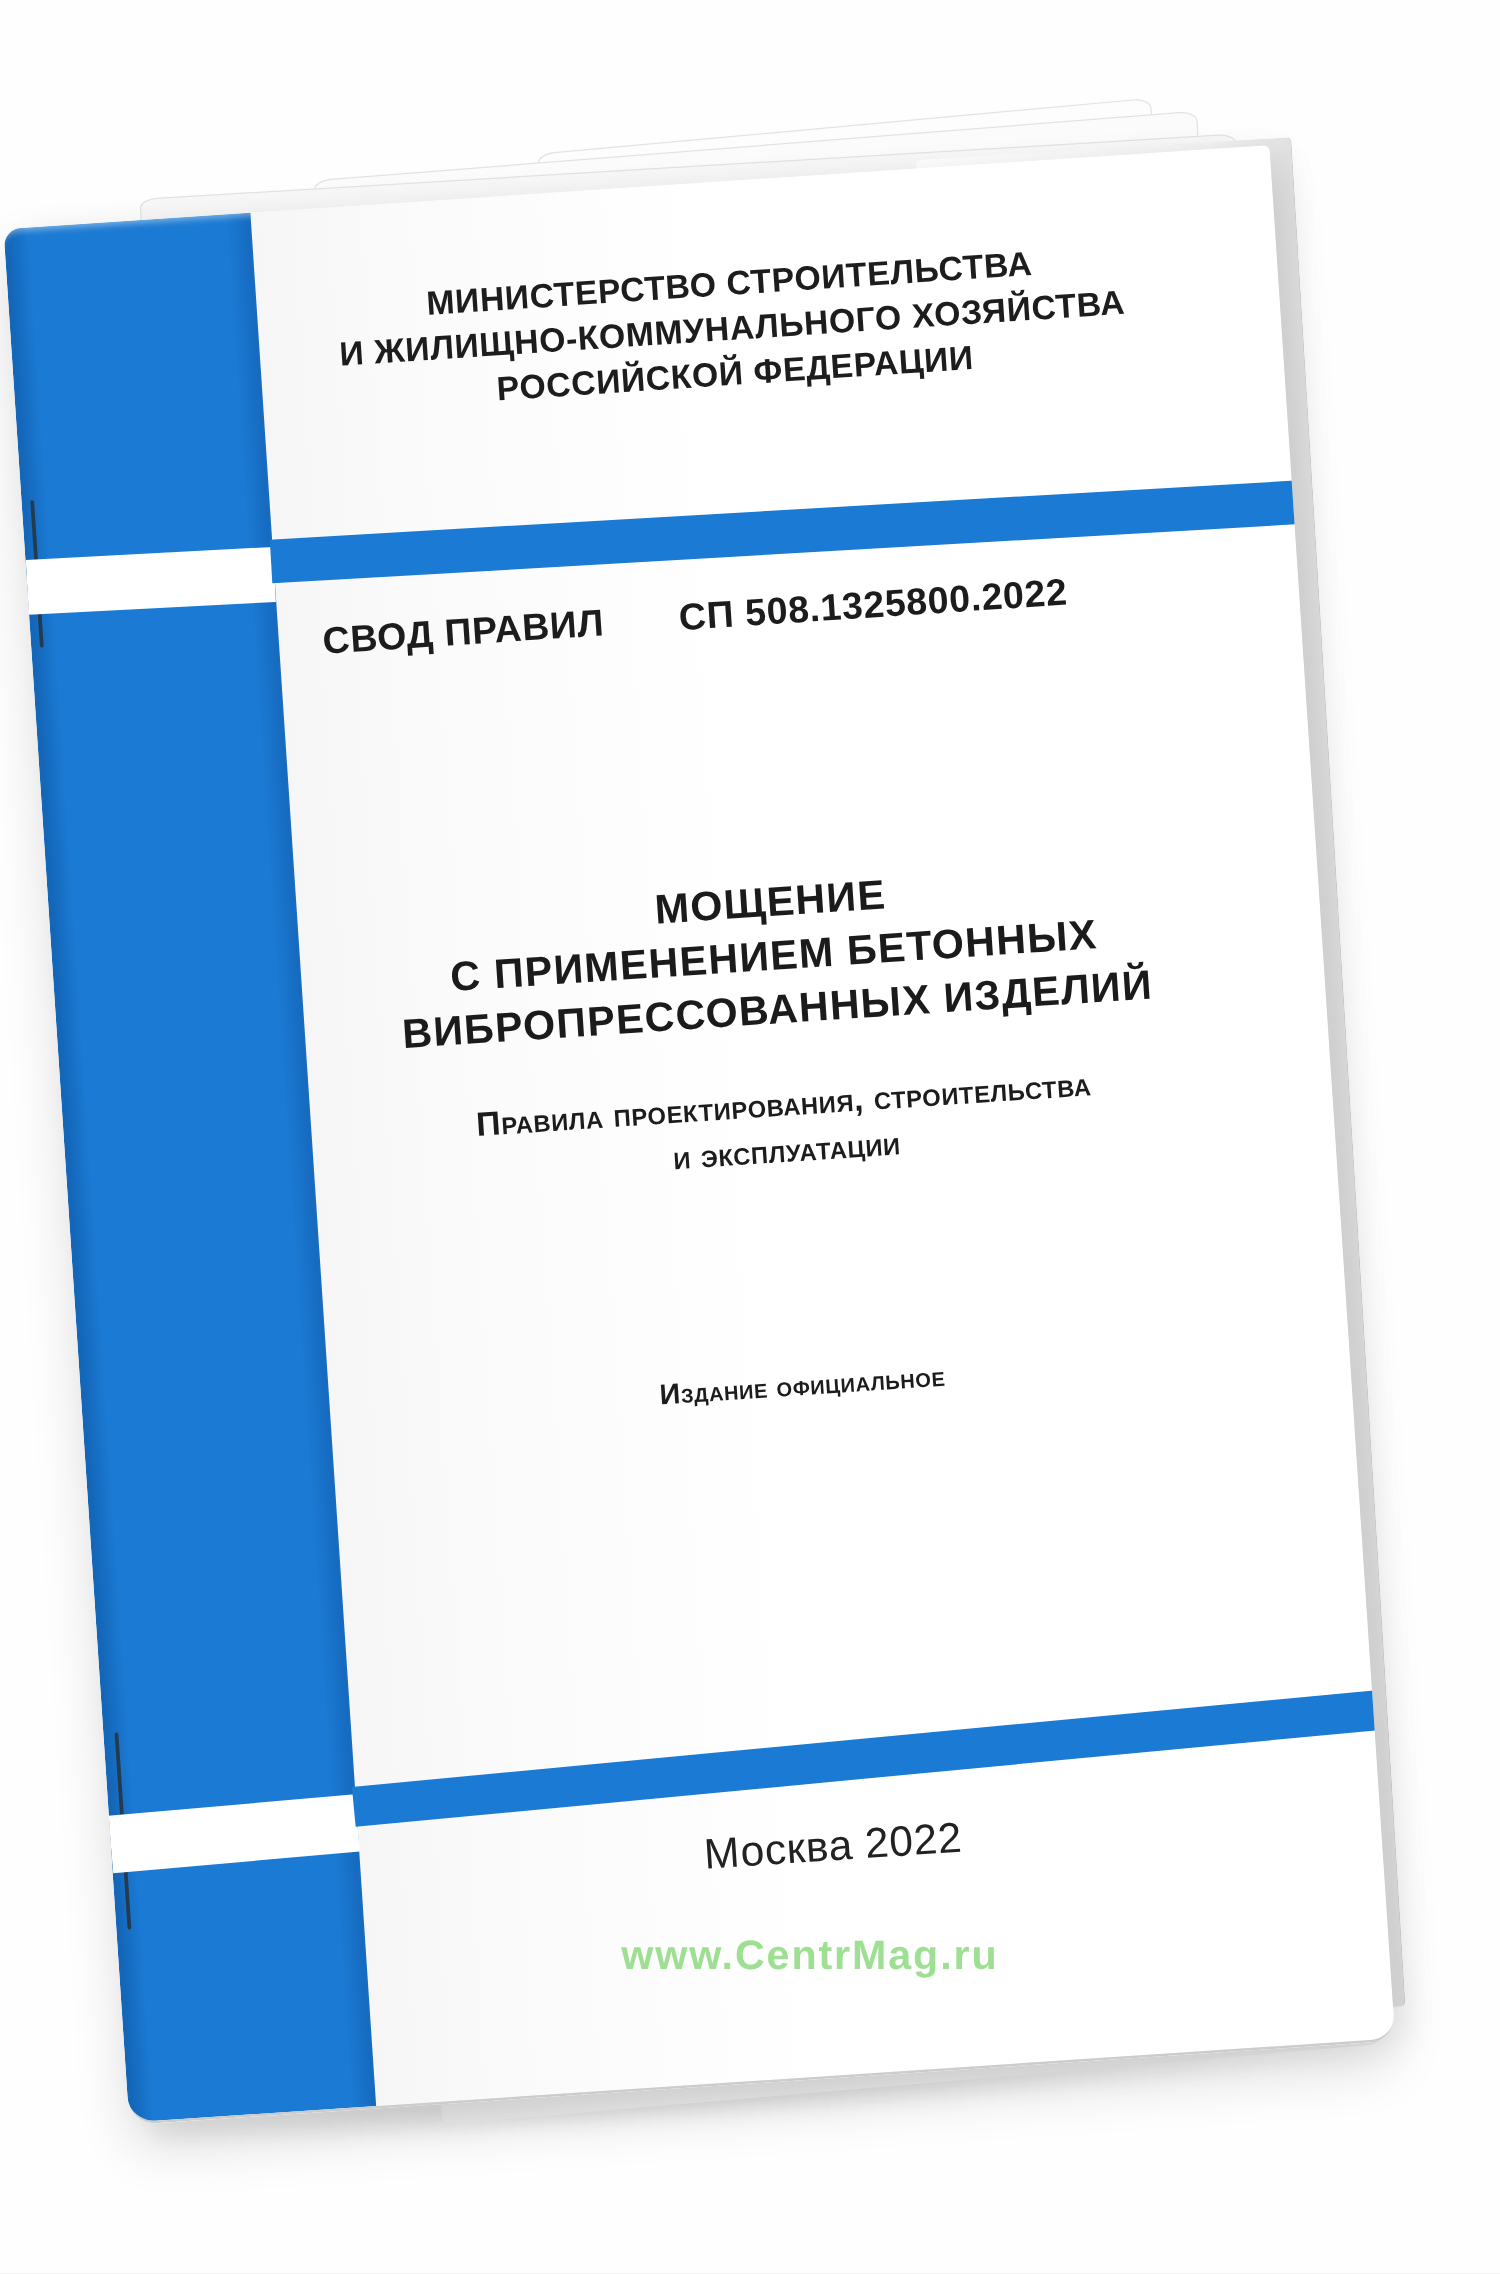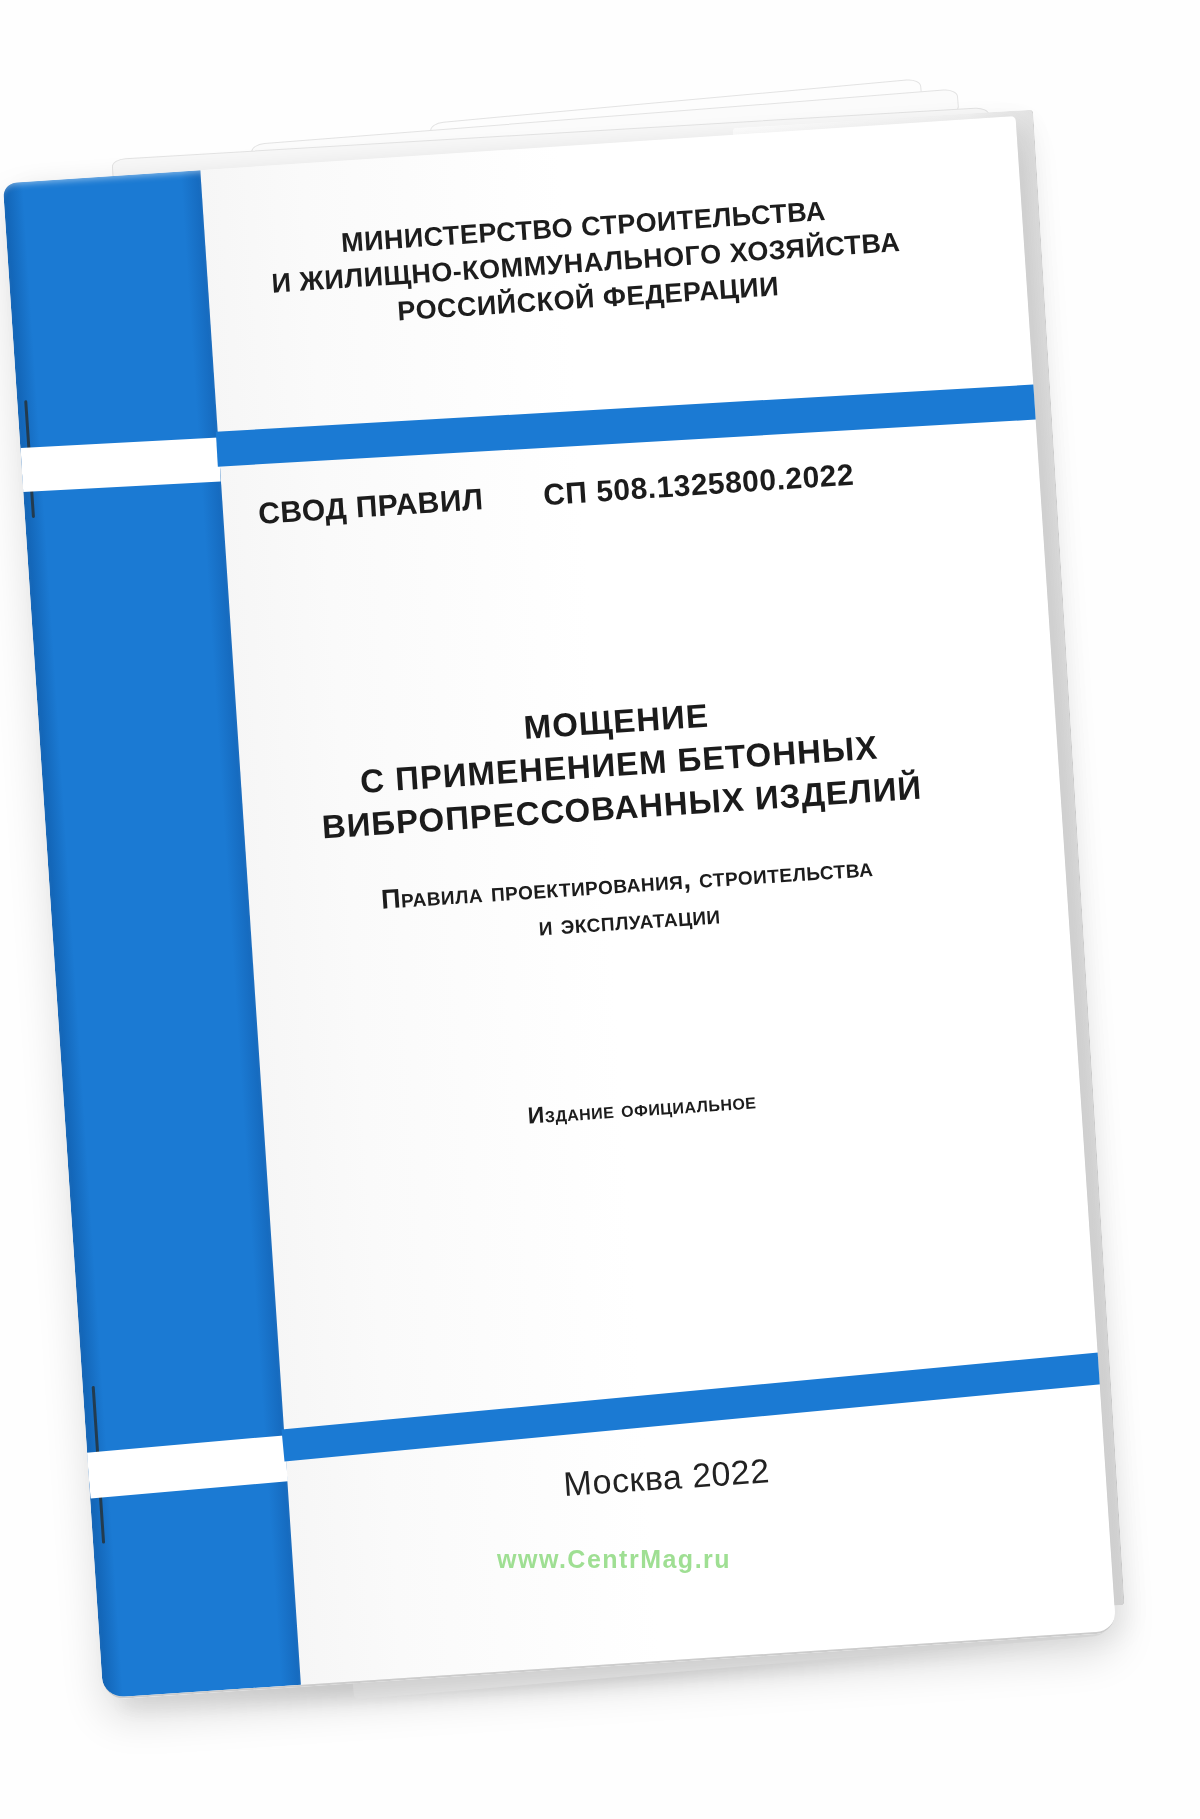--- a/index.html
+++ b/index.html
@@ -101,21 +101,21 @@
   }
   .imprint{
     position:absolute;left:0;right:30px;top:1316px;
     text-align:center;font-size:34px;font-weight:400;color:#222;
     letter-spacing:.5px;
   }
 
   
   .watermark{
     position:absolute;left:497px;top:1545px;
-    font-size:25px;font-weight:bold;letter-spacing:1.5px;
+    font-size:33px;font-weight:bold;letter-spacing:1.5px;
     color:#9fdf93;
   }
 </style>
 </head>
 <body>
 
 <div class="scene">
 
   <div class="book">
 

